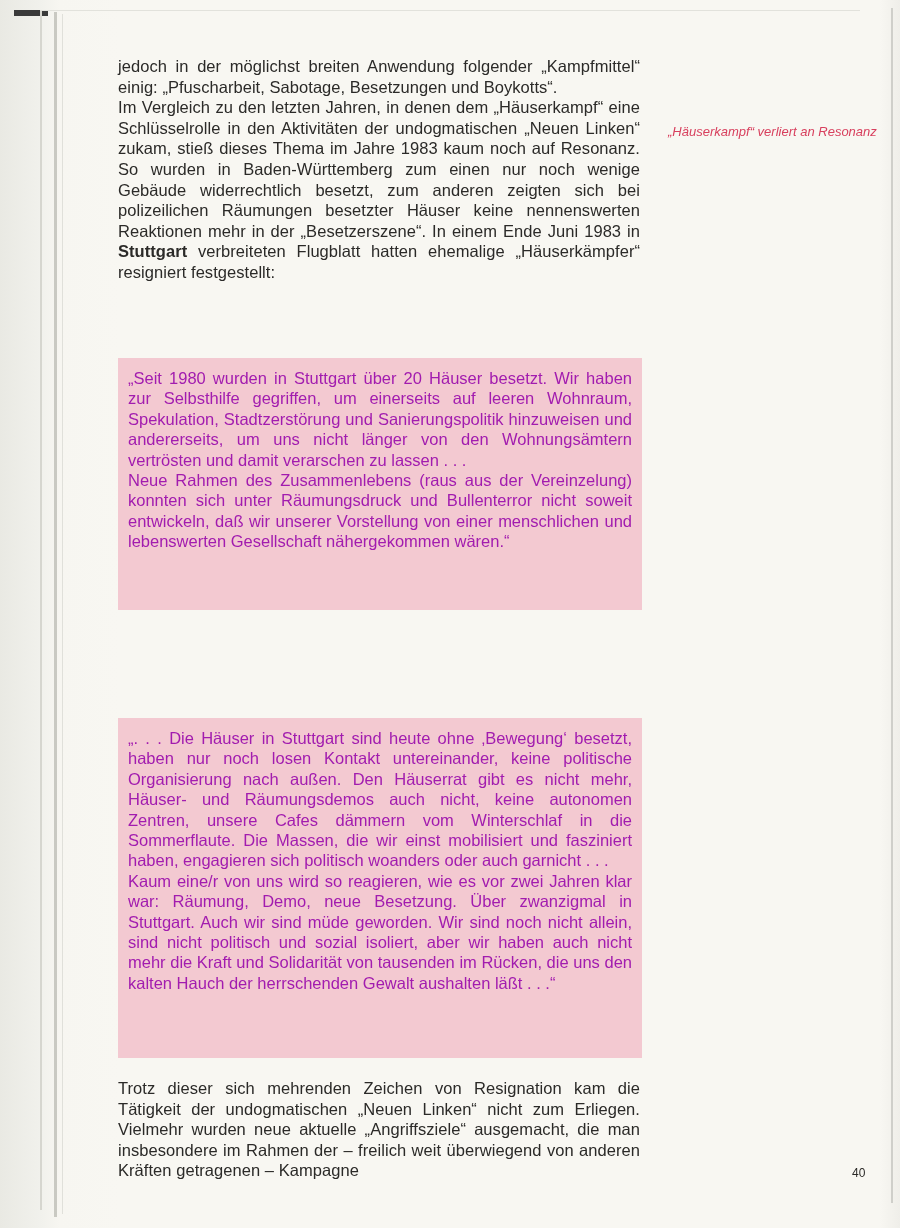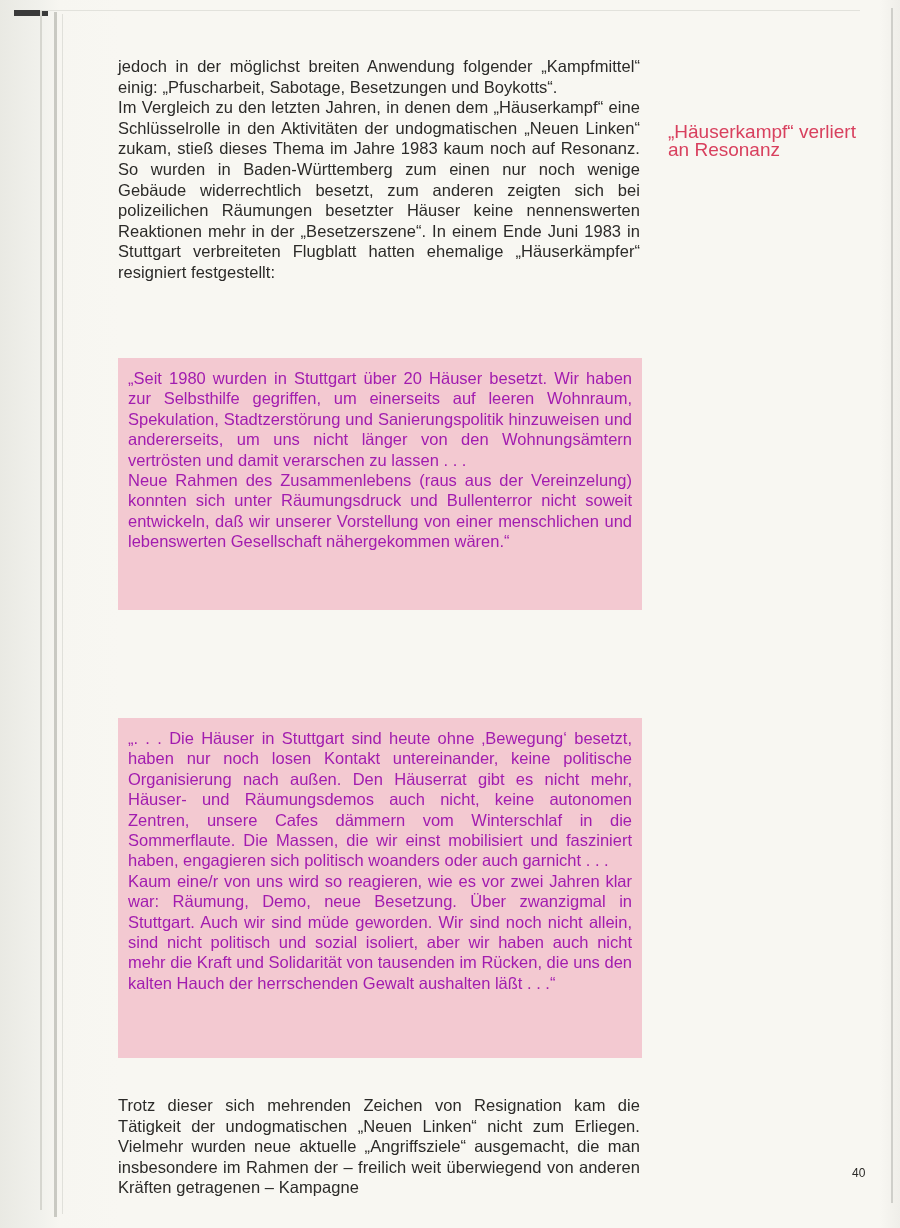--- a/index.html
+++ b/index.html
@@ -18,33 +18,33 @@
     .binding-line2 { position: absolute; left: 54px; top: 12px; width: 3px; height: 1205px; background: #c9c9c2; }
     .binding-line3 { position: absolute; left: 62px; top: 14px; width: 1px; height: 1200px; background: #e0e0da; }
     .right-edge { position: absolute; left: 891px; top: 8px; width: 2px; height: 1195px; background: #cfcfca; }
     .top-edge { position: absolute; left: 40px; top: 10px; width: 820px; height: 1px; background: #e2e2dc; }
 
     .col { position: absolute; left: 118px; width: 522px; }
     p.body {
       margin: 0; font-size: 16.5px; line-height: 20.6px; text-align: justify;
       letter-spacing: 0.05px;
     }
-    p.body b { font-weight: normal; }
+    p.body b { font-weight: bold; }
     .quote {
       position: absolute; left: 118px; width: 524px;
       background: #f3c9d1;
       box-sizing: border-box;
       padding: 10px 10px 10px 10px;
     }
     .quote p {
       margin: 0; font-size: 16.5px; line-height: 20.4px; text-align: justify; color: #a21caf;
     }
     .margin-note {
       position: absolute; left: 668px; top: 123px; width: 210px;
-      color: #d8405e; font-size: 19px; line-height: 18px;
+      color: #d8405e; font-style: italic; font-size: 13px; line-height: 18px;
     }
     .page-number {
       position: absolute; left: 852px; top: 1166px; font-size: 12px; color: #2b2a28;
     }
   </style>
 </head>
 <body>
 
 <div class="page">
   <div class="binding-mark"></div>
@@ -65,18 +65,18 @@
     <p>„Seit 1980 wurden in Stuttgart über 20 Häuser besetzt. Wir haben zur Selbsthilfe gegriffen, um einerseits auf leeren Wohnraum, Spekulation, Stadtzerstörung und Sanierungspolitik hinzuweisen und andererseits, um uns nicht länger von den Wohnungsämtern vertrösten und damit verarschen zu lassen . . .</p>
     <p>Neue Rahmen des Zusammenlebens (raus aus der Vereinzelung) konnten sich unter Räumungsdruck und Bullenterror nicht soweit entwickeln, daß wir unserer Vorstellung von einer menschlichen und lebenswerten Gesellschaft nähergekommen wären.“</p>
   </div>
 
 
   <div class="quote" style="top:718px; height:340px;">
     <p>„. . . Die Häuser in Stuttgart sind heute ohne ‚Bewegung‘ besetzt, haben nur noch losen Kontakt untereinander, keine politische Organisierung nach außen. Den Häuserrat gibt es nicht mehr, Häuser- und Räumungsdemos auch nicht, keine autonomen Zentren, unsere Cafes dämmern vom Winterschlaf in die Sommerflaute. Die Massen, die wir einst mobilisiert und fasziniert haben, engagieren sich politisch woanders oder auch garnicht . . .</p>
     <p>Kaum eine/r von uns wird so reagieren, wie es vor zwei Jahren klar war: Räumung, Demo, neue Besetzung. Über zwanzigmal in Stuttgart. Auch wir sind müde geworden. Wir sind noch nicht allein, sind nicht politisch und sozial isoliert, aber wir haben auch nicht mehr die Kraft und Solidarität von tausenden im Rücken, die uns den kalten Hauch der herrschenden Gewalt aushalten läßt . . .“</p>
   </div>
 
-  <div class="col" style="top:1078px;margin-top:17px;">
+  <div class="col" style="top:1078px;">
     <p class="body">Trotz dieser sich mehrenden Zeichen von Resignation kam die Tätigkeit der undogmatischen „Neuen Linken“ nicht zum Erliegen. Vielmehr wurden neue aktuelle „Angriffsziele“ ausgemacht, die man insbesondere im Rahmen der – freilich weit überwiegend von anderen Kräften getragenen – Kampagne</p>
   </div>
 
   <div class="page-number">40</div>
 </div>
 
 </body></html>

